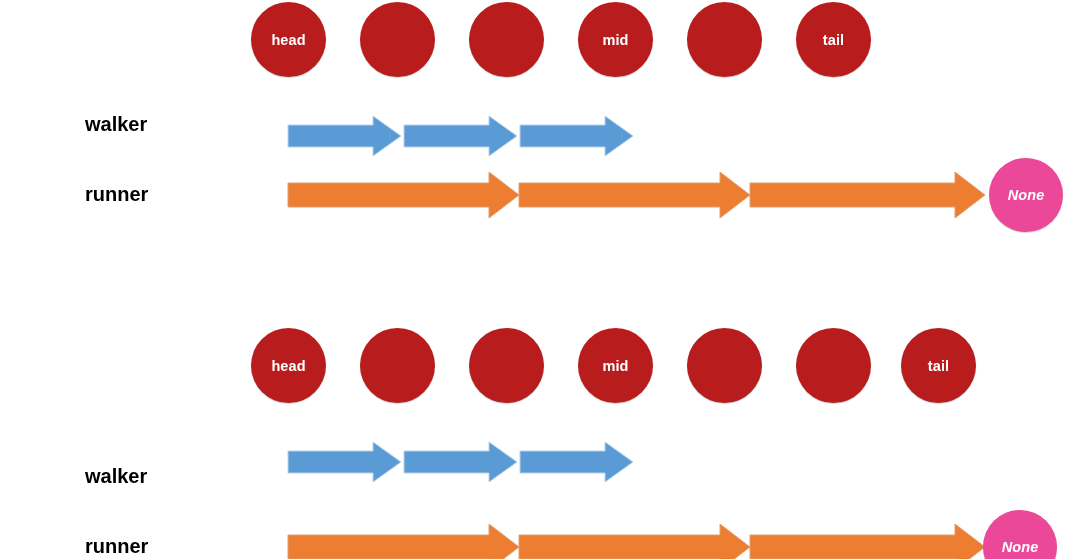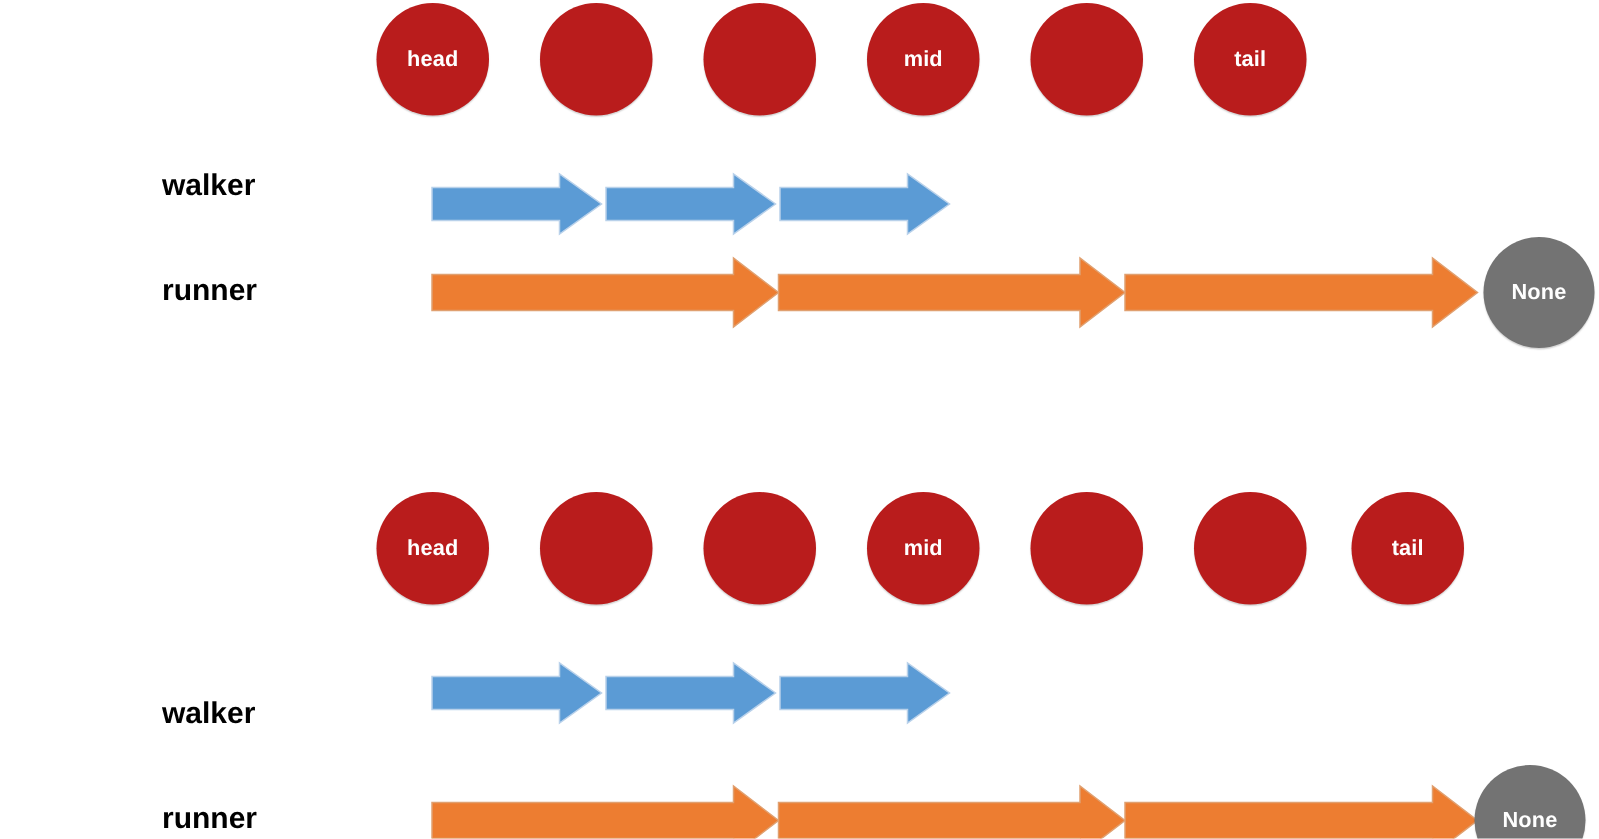--- a/index.html
+++ b/index.html
@@ -32,32 +32,32 @@
     font-size: 14.5px;
     letter-spacing: 0.1px;
     box-sizing: border-box;
     user-select: none;
   }
   .node.green {
     background: #b91c1c;
     box-shadow: 0 1px 1px rgba(0,0,0,0.18);
   }
   .node.gray {
-    background: #737373;
+    background: #ec4899;
     box-shadow: 0 1px 1px rgba(0,0,0,0.18);
+    font-style: italic;
   }
   
   .row-label {
     position: absolute;
     font-weight: bold;
     font-size: 20px;
     color: #000000;
     white-space: nowrap;
     user-select: none;
-    margin-left: 23px;
   }
   
   .arrow {
     position: absolute;
   }
   .arrow svg {
     display: block;
     overflow: visible;
   }
   .grp { position: absolute; }

